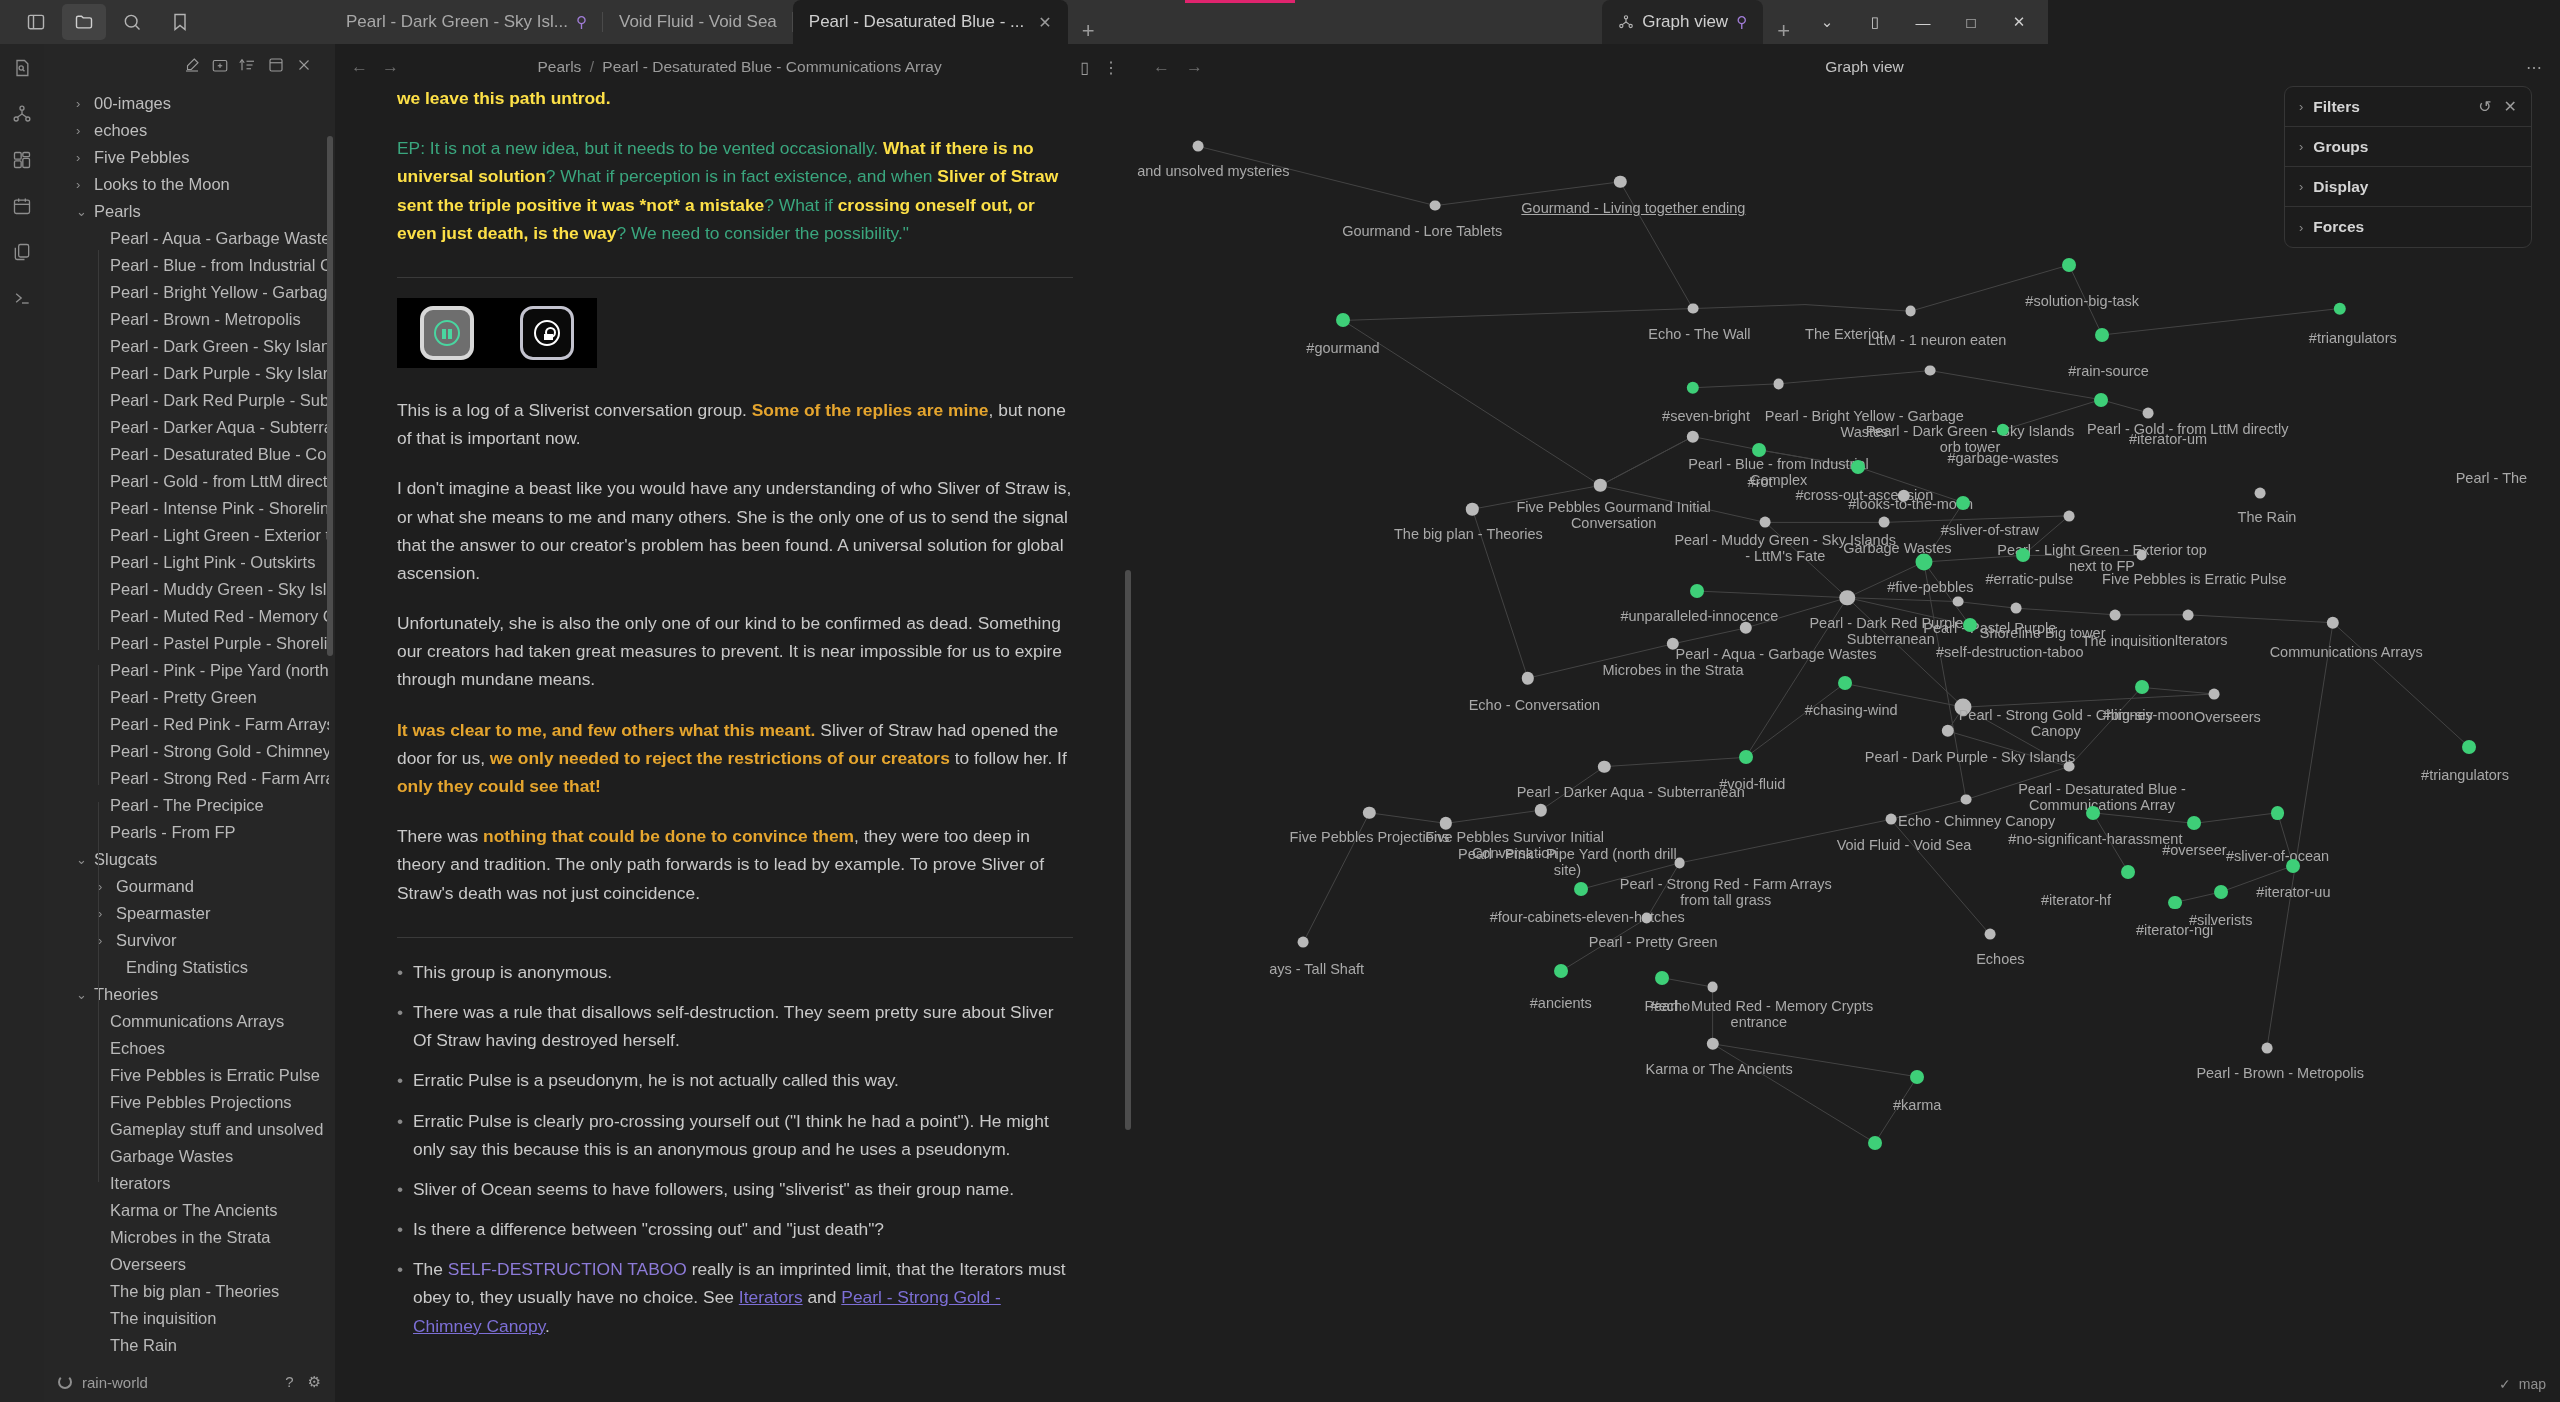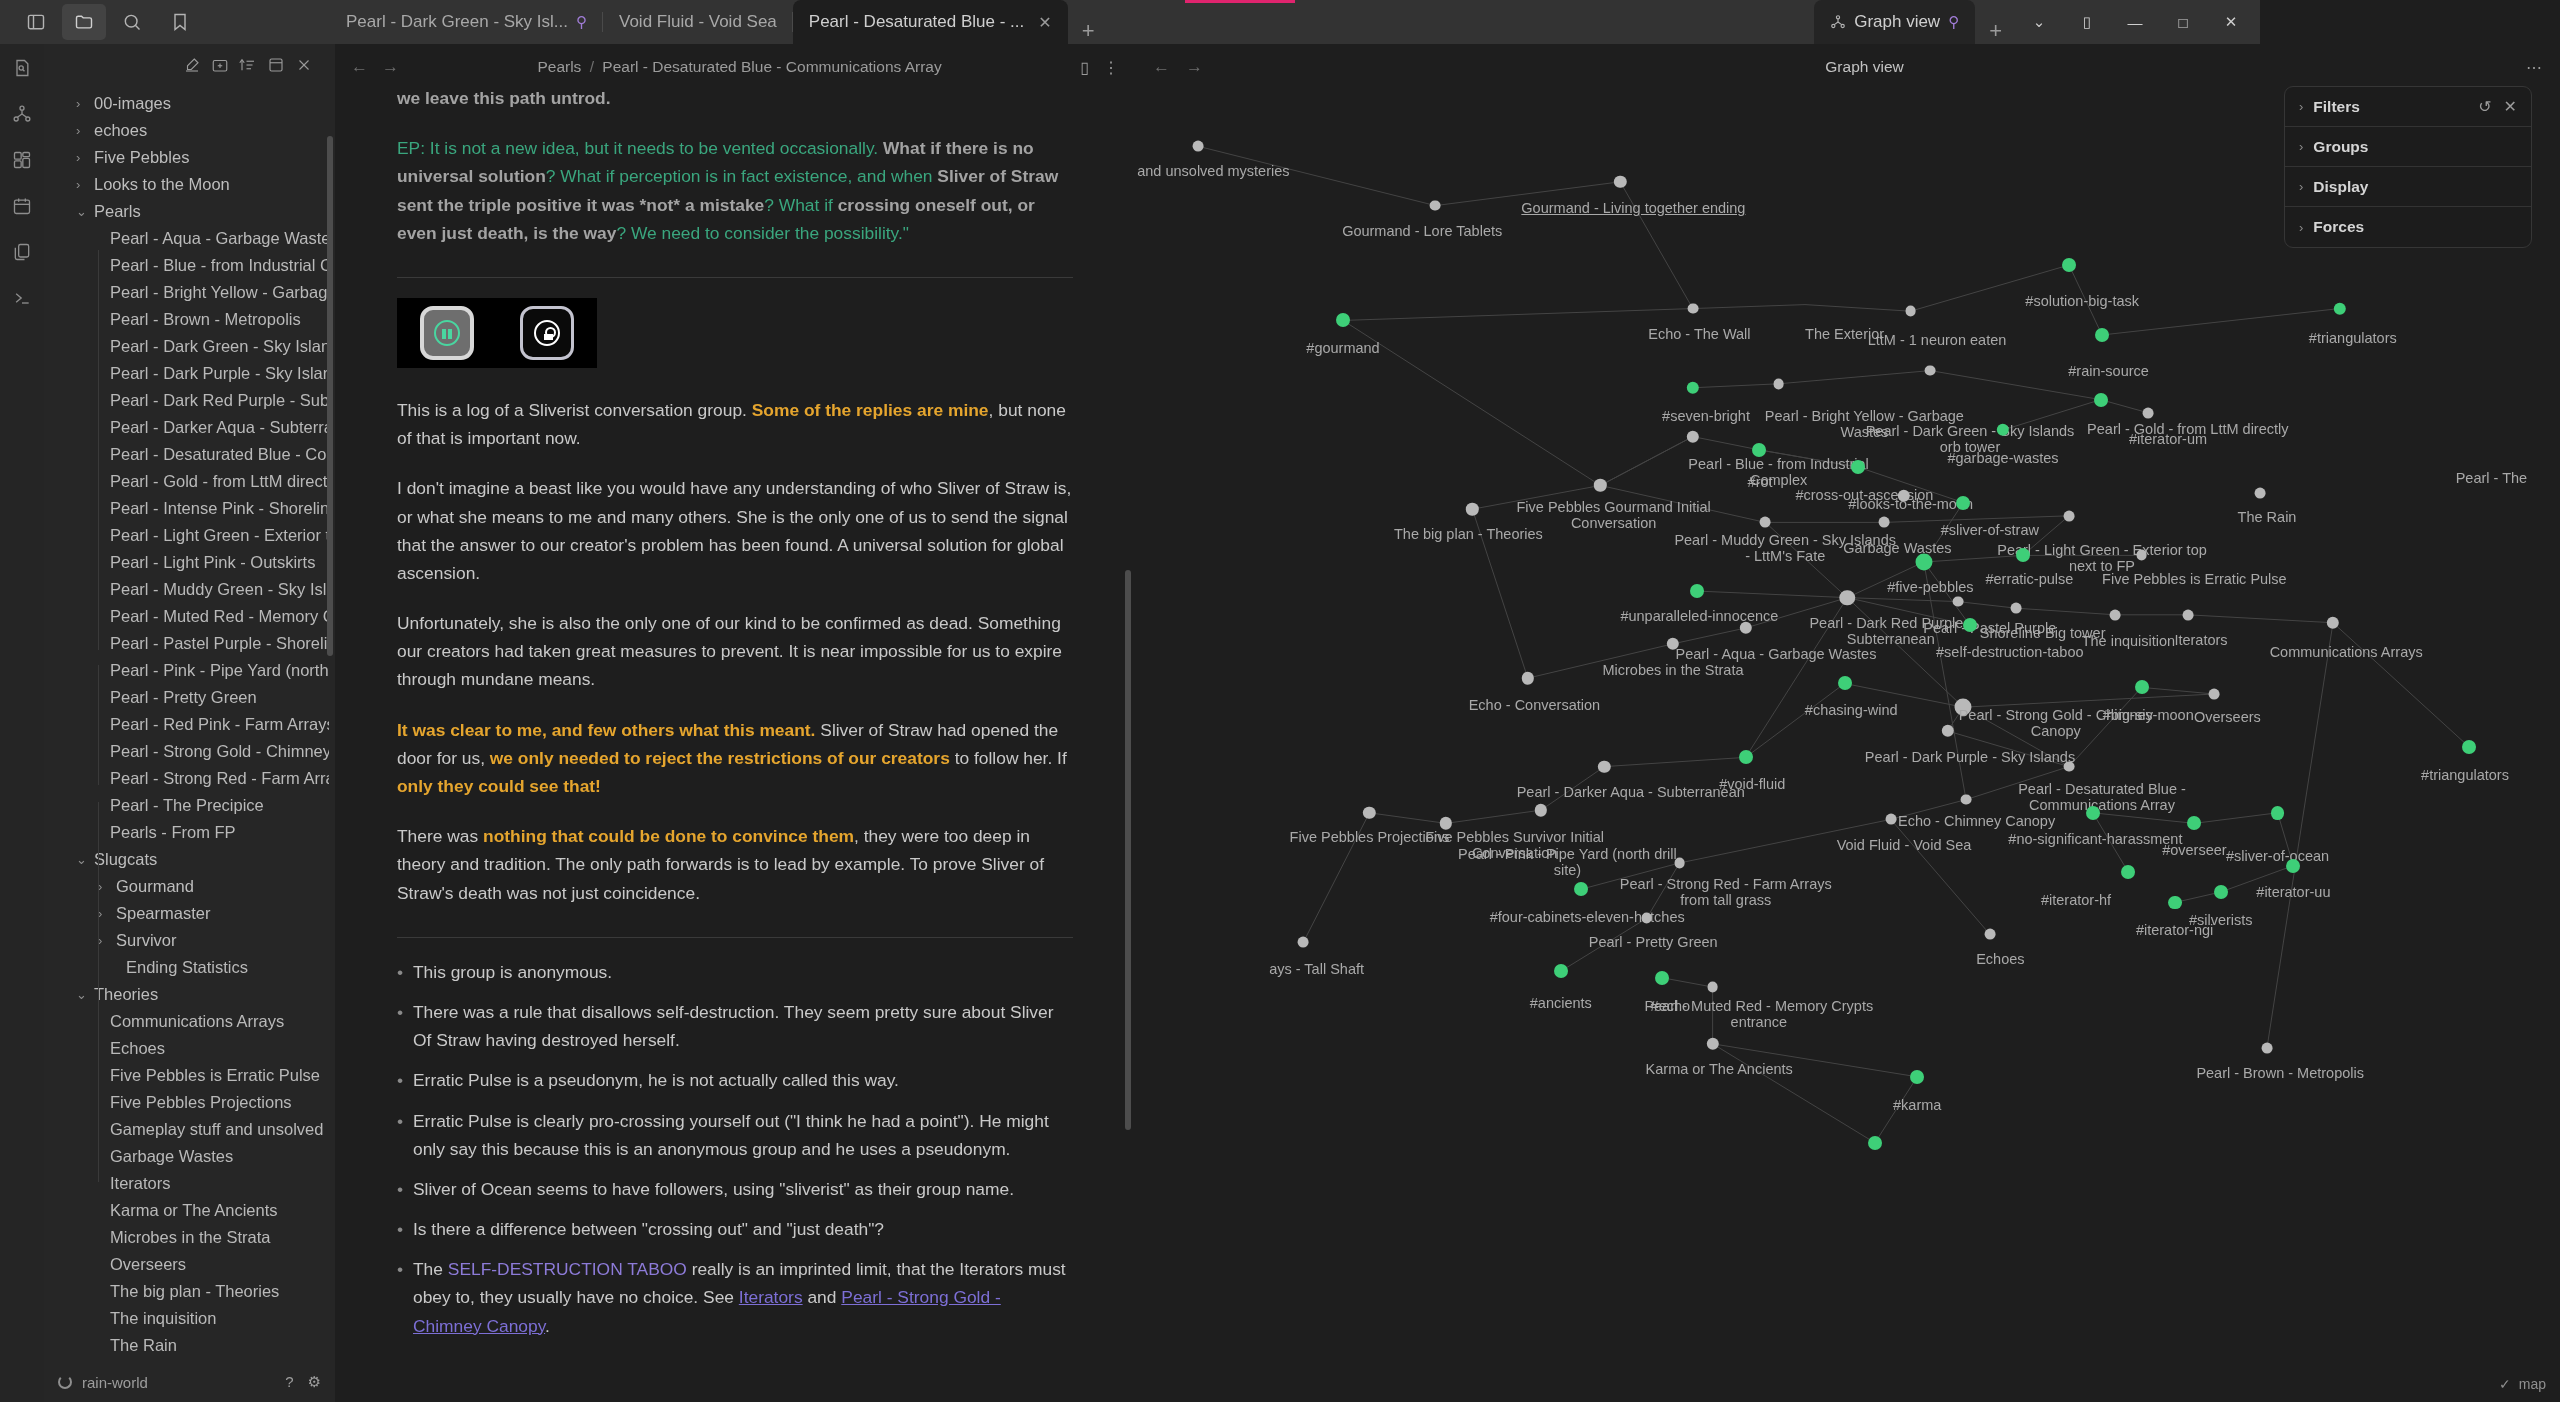--- a/index.html
+++ b/index.html
@@ -6,21 +6,21 @@
   html,body{ background:#1e1e1e; }
   body{
     width:2560px; height:1402px;
     font-family:"Liberation Sans", sans-serif;
     color:#dadada;
     overflow:hidden;
     position:relative;
   }
   
   .titlebar{
-    position:absolute; left:0; top:0; width:2260px; height:44px;
+    position:absolute; left:0; top:0; width:2048px; height:44px;
     background:#333333;
     display:flex; align-items:center;
   }
   .tb-left{ display:flex; align-items:center; gap:4px; padding-left:14px; width:330px;}
   .tb-btn{
     width:44px; height:36px; border-radius:5px;
     display:flex; align-items:center; justify-content:center;
     color:#b4b4b4;
   }
   .tb-btn.active{ background:#434343; }
@@ -104,21 +104,21 @@
   .head-ic{ color:#9b9b9b; font-size:16px; }
   .note-body{
     flex:1; padding:0 62px 0 62px; overflow:hidden; position:relative;
     font-size:17.4px; line-height:1.62; color:#c9c9c9;
   }
   .note-scroll{
     position:absolute; right:4px; top:480px; width:6px; height:560px;
     background:#4d4d4d; border-radius:3px;
   }
   .green{ color:#3aa67e; }
-  .green b{ color:#a3a3a3; }
+  .green b{ color:#fde047; }
   .gold{ color:#e5a52e; font-weight:bold;}
   p{ margin:0 0 22px 0;}
   .clip{ margin-top:-6px; }
   h2.title{
     font-size:31px; color:#d8d8d8; font-weight:bold; margin:34px 0 16px 0;
     letter-spacing:.2px;
   }
   hr.rule{ border:none; border-top:1px solid #3a3a3a; margin:30px 0 20px 0;}
   .imgrow{ background:#000; width:200px; height:70px; display:flex; align-items:center;
            justify-content:space-around; margin-bottom:28px;}

